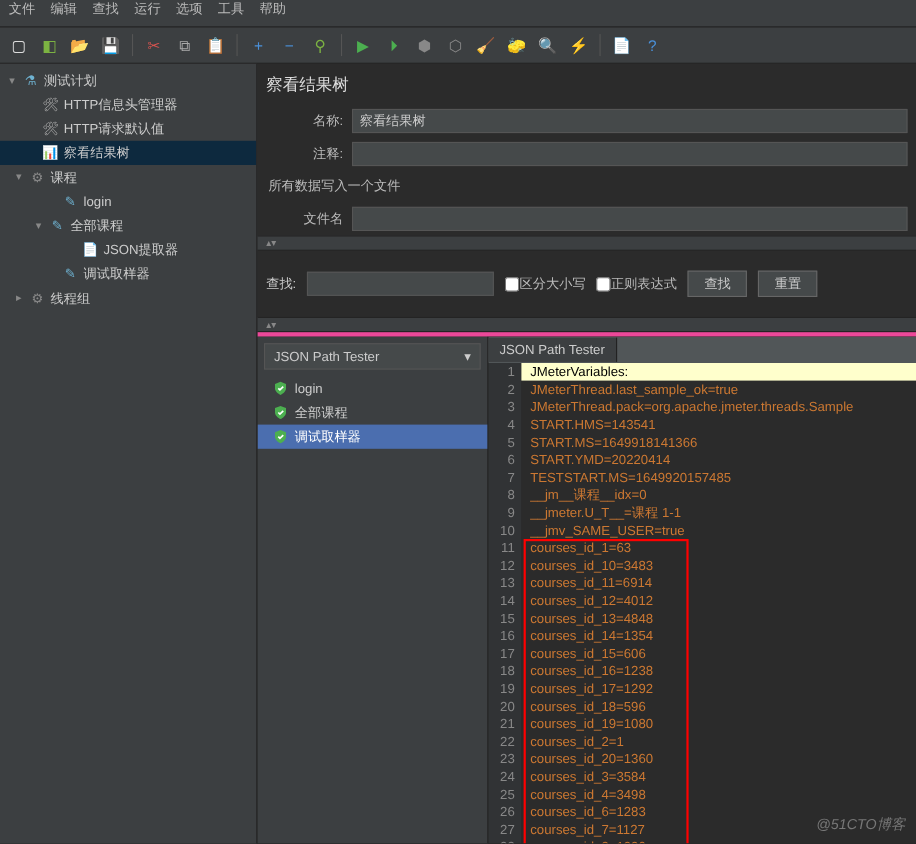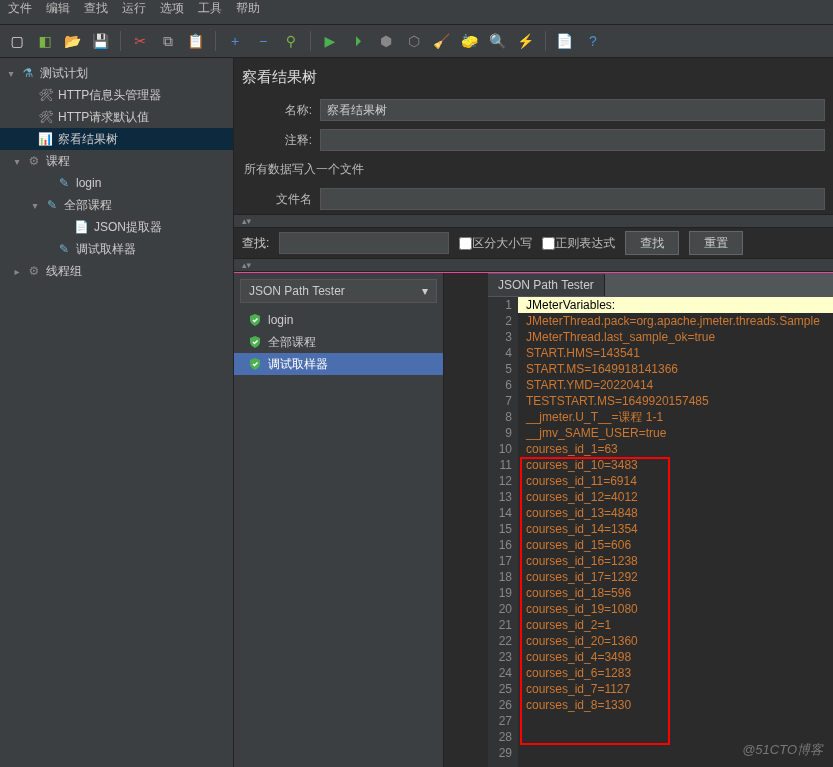--- a/index.html
+++ b/index.html
@@ -18,25 +18,25 @@
 .indent1 { padding-left: 24px; }
 .indent2 { padding-left: 42px; }
 .indent3 { padding-left: 60px; }
 .right-panel { flex: 1; background: #2b2b2b; display: flex; flex-direction: column; overflow: hidden; }
 .panel-title { font-size: 15px; color: #ddd; padding: 10px 8px 8px 8px; }
 .form-row { display: flex; align-items: center; padding: 4px 8px; gap: 8px; color: #bbb; }
 .form-row label { width: 70px; text-align: right; }
 .form-row input[type=text] { flex: 1; background: #45494a; border: 1px solid #555; color: #ccc; height: 22px; padding: 0 6px; }
 .section-label { padding: 6px 10px; color: #bbb; }
 .collapse-bar { background: #3c3f41; height: 14px; border-top: 1px solid #222; border-bottom: 1px solid #222; display: flex; align-items: center; justify-content: flex-start; padding-left: 8px; color: #888; font-size: 9px; }
-.search-row { display: flex; align-items: center; padding: 3px 8px; gap: 10px; background: #2b2b2b; }
+.search-row { display: flex; align-items: center; padding: 18px 8px; gap: 10px; background: #2b2b2b; }
 .search-row input[type=text] { width: 170px; background: #45494a; border: 1px solid #555; color: #ccc; height: 22px; padding: 0 6px; }
 .search-row .chk { display: flex; align-items: center; gap: 0; color: #bbb; }
 .search-row button { background: #45494a; border: 1px solid #666; color: #ccc; height: 24px; padding: 0 14px; cursor: pointer; }
-.results-area { display: flex; flex: 1; overflow: hidden; border-top: 1px solid #ec4899; gap: 44px; }
+.results-area { display: flex; flex: 1; overflow: hidden; border-top: 4px solid #ec4899; }
 .results-left { width: 210px; background: #3c3f41; border-right: 1px solid #222; display: flex; flex-direction: column; }
 .dropdown { margin: 6px; background: #45494a; border: 1px solid #555; height: 24px; display: flex; align-items: center; justify-content: space-between; padding: 0 8px; color: #ccc; cursor: pointer; }
 .result-item { display: flex; align-items: center; height: 22px; padding-left: 14px; gap: 6px; cursor: pointer; color: #ccc; }
 .result-item.sel { background: #4b6eaf; color: #fff; }
 .shield { width: 14px; height: 14px; display: inline-flex; align-items: center; justify-content: center; }
 .results-right { flex: 1; display: flex; flex-direction: column; background: #2b2b2b; overflow: hidden; }
 .tab-header { background: #515658; height: 24px; display: flex; align-items: center; }
 .tab-header .tab { background: #3c3f41; color: #ccc; padding: 4px 10px; border-right: 1px solid #222; }
 .code-area { flex: 1; display: flex; overflow: hidden; font-family: Consolas, monospace; font-size: 13px; position: relative; }
 .gutter { width: 30px; background: #313335; color: #888; text-align: right; padding-right: 6px; }
@@ -241,41 +241,43 @@
               <div>24</div>
               <div>25</div>
               <div>26</div>
               <div>27</div>
               <div>28</div>
               <div>29</div>
             </div>
           <div class="code-lines" id="codelines">
             <div class="red-box" style="left:2px; top:160px; width:150px; height:288px;"></div>
           <div class="line hl">JMeterVariables:</div>
+              <div class="line">JMeterThread.last_sample_ok=true</div>
               <div class="line">JMeterThread.pack=org.apache.jmeter.threads.Sample</div>
-              <div class="line">JMeterThread.last_sample_ok=true</div>
               <div class="line">START.HMS=143541</div>
               <div class="line">START.MS=1649918141366</div>
               <div class="line">START.YMD=20220414</div>
               <div class="line">TESTSTART.MS=1649920157485</div>
+              <div class="line">__jm__课程__idx=0</div>
               <div class="line">__jmeter.U_T__=课程 1-1</div>
               <div class="line">__jmv_SAME_USER=true</div>
               <div class="line">courses_id_1=63</div>
               <div class="line">courses_id_10=3483</div>
               <div class="line">courses_id_11=6914</div>
               <div class="line">courses_id_12=4012</div>
               <div class="line">courses_id_13=4848</div>
               <div class="line">courses_id_14=1354</div>
               <div class="line">courses_id_15=606</div>
               <div class="line">courses_id_16=1238</div>
               <div class="line">courses_id_17=1292</div>
               <div class="line">courses_id_18=596</div>
               <div class="line">courses_id_19=1080</div>
               <div class="line">courses_id_2=1</div>
               <div class="line">courses_id_20=1360</div>
+              <div class="line">courses_id_3=3584</div>
               <div class="line">courses_id_4=3498</div>
               <div class="line">courses_id_6=1283</div>
               <div class="line">courses_id_7=1127</div>
               <div class="line">courses_id_8=1330</div>
             </div>
         </div>
       </div>
     </div>
   </div>
 </div>

